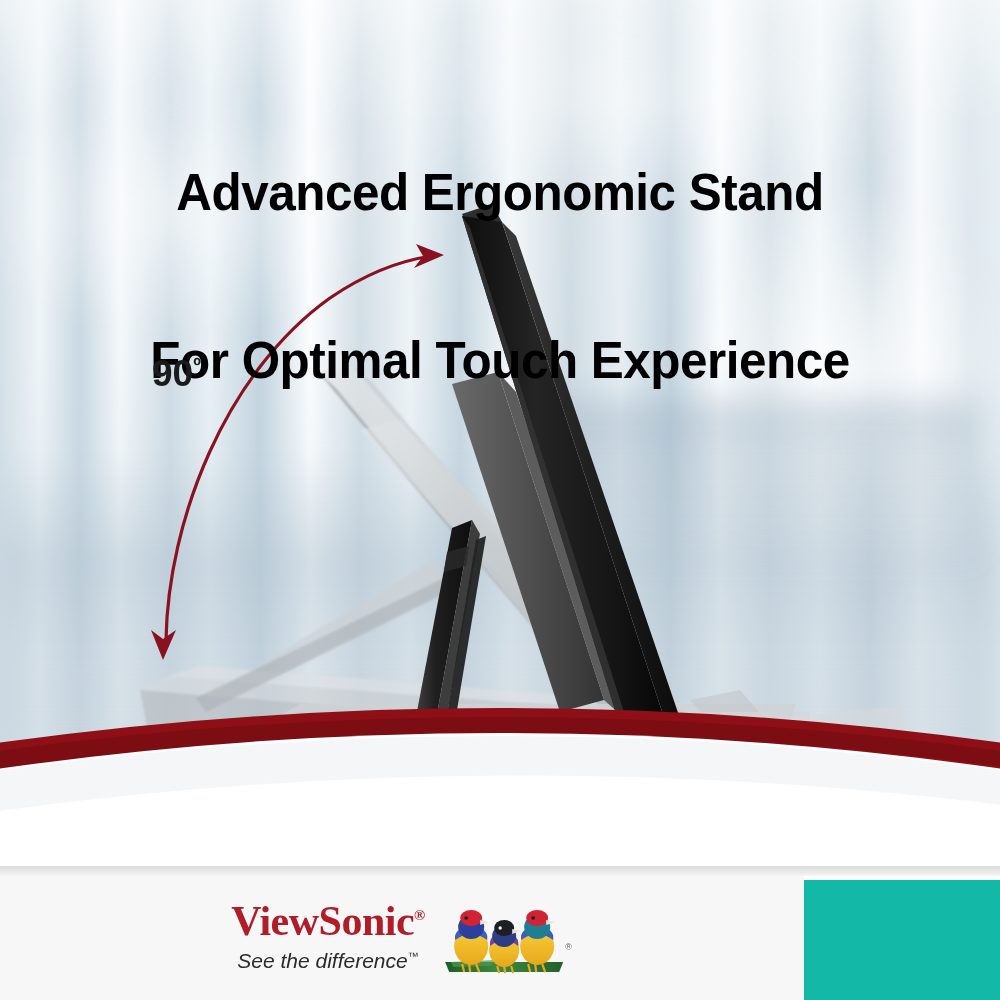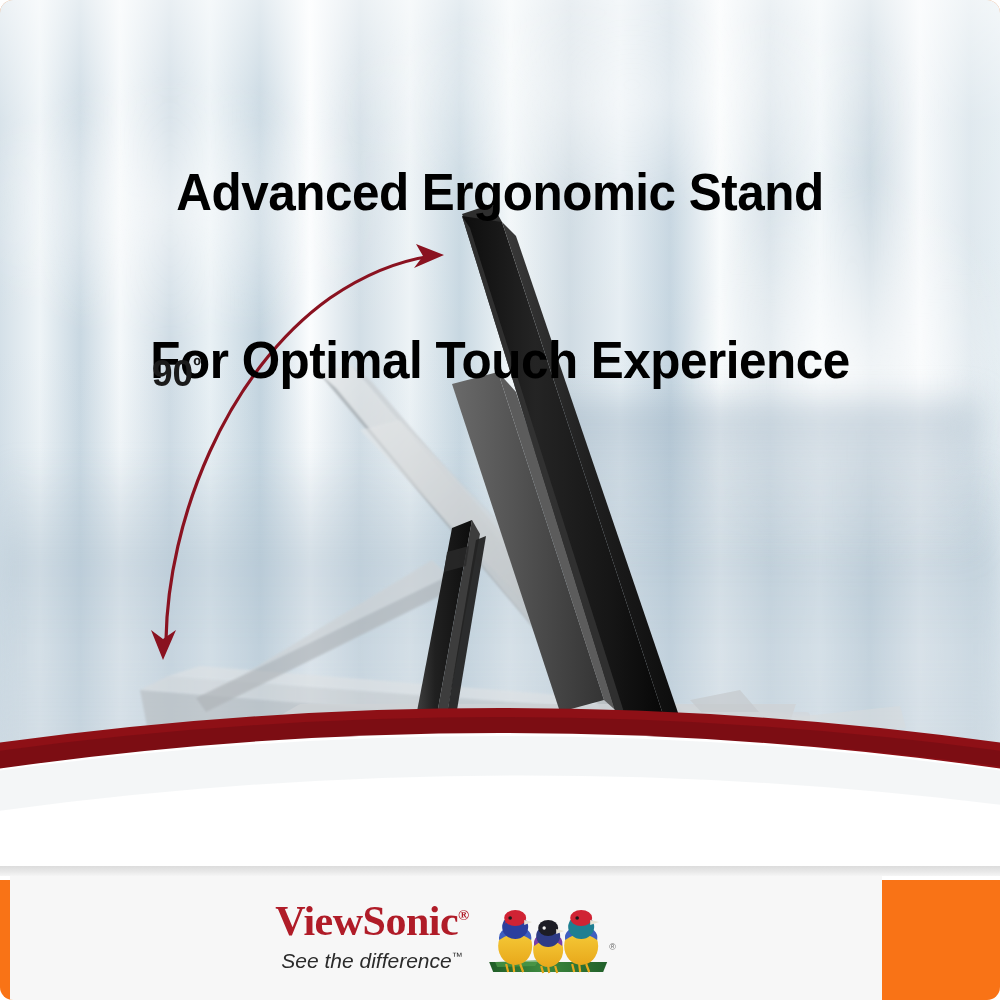--- a/index.html
+++ b/index.html
@@ -9,22 +9,21 @@
     background: #ffffff;
   }
   body {
     font-family: "Liberation Sans", sans-serif;
   }
   #poster {
     position: relative;
     width: 1000px;
     height: 1000px;
     overflow: hidden;
-    background: #f97316;
-    border-radius: 13px;
+    background: #14b8a6;
   }
 
   
   .scene {
     position: absolute;
     left: 0; top: 0;
     width: 1000px;
     height: 872px;
     overflow: hidden;
     background:
@@ -138,23 +137,22 @@
   
   .footer-divider {
     position: absolute;
     left: 0; top: 866px;
     width: 1000px; height: 10px;
     background: linear-gradient(to bottom, #dcdcdc 0%, #e8e8e8 55%, #f5f5f5 100%);
   }
   .footer {
     position: absolute;
     left: 0; top: 876px;
-    width: 872px; height: 124px;
+    width: 804px; height: 124px;
     background: #f7f7f7;
-    margin-left: 10px;
   }
   .logo-wrap {
     position: absolute;
     left: 50%;
     top: 22px;
     transform: translateX(-50%);
     display: flex;
     align-items: flex-start;
     gap: 10px;
   }

